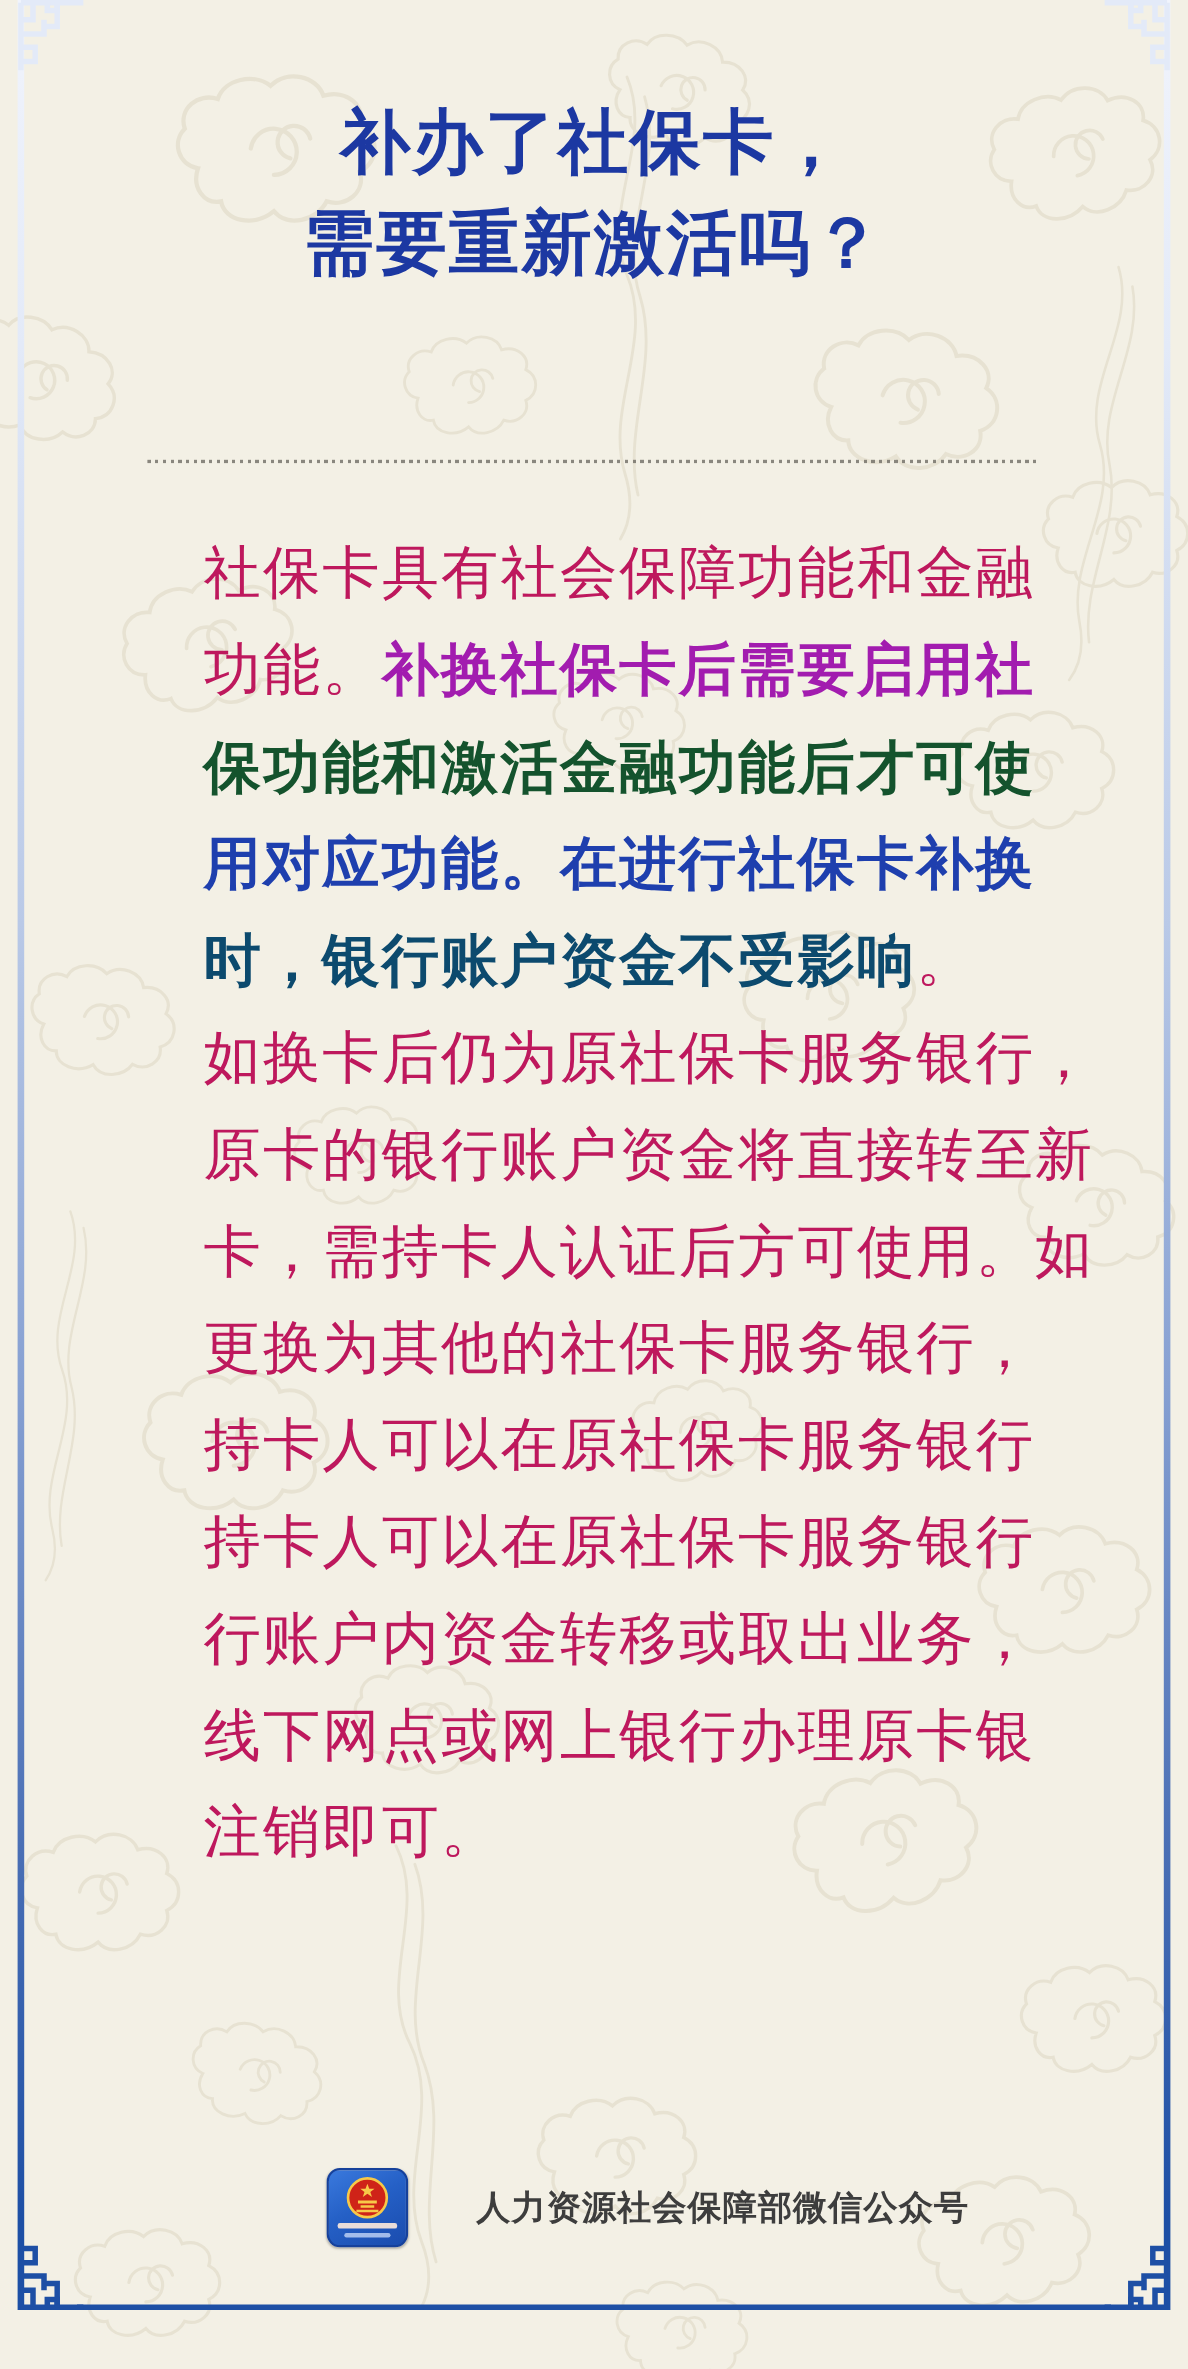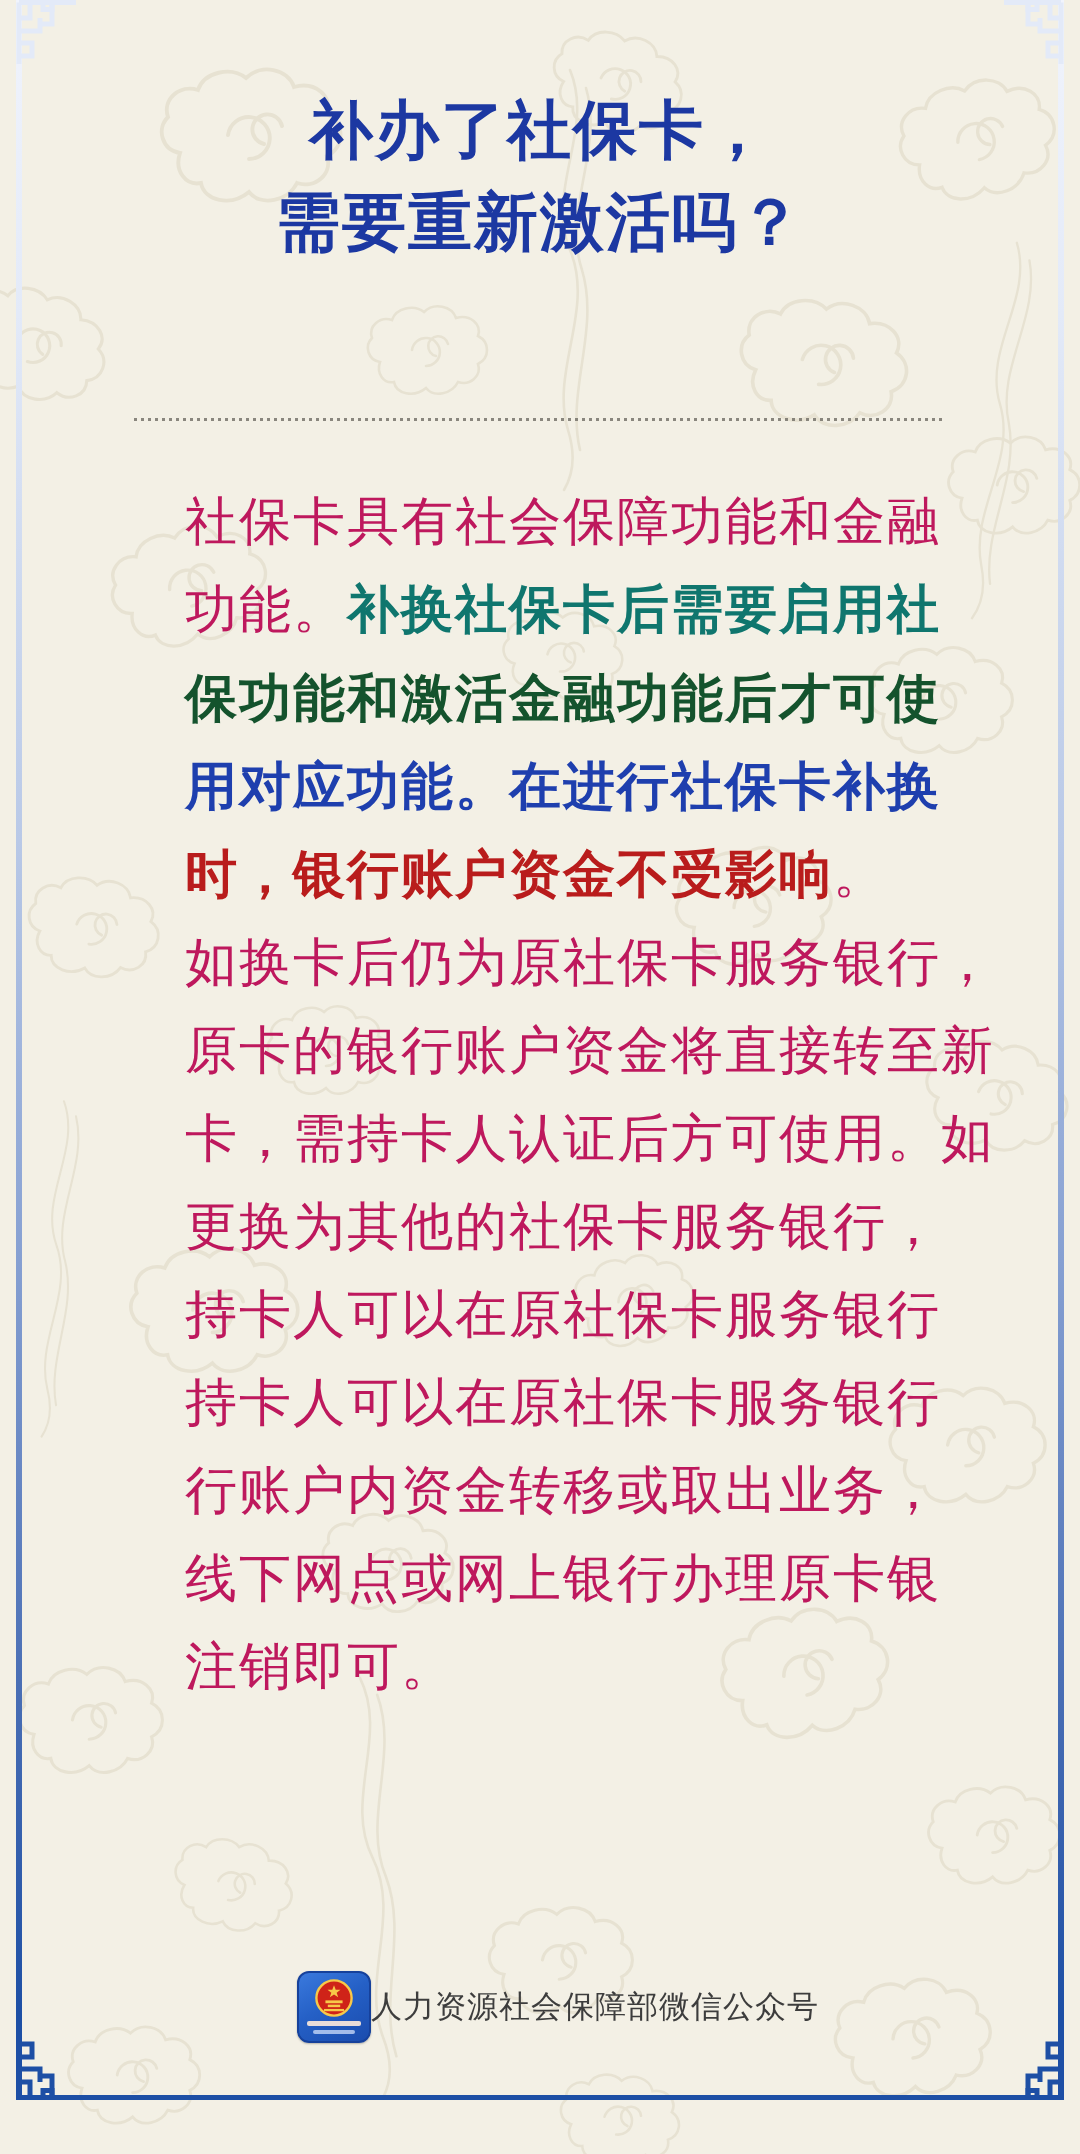--- a/index.html
+++ b/index.html
@@ -53,21 +53,21 @@
     width:74px;height:72px;border-radius:12px;flex:0 0 auto;
     background:linear-gradient(150deg,#3a79dd 0%,#2560c6 45%,#1a4cae 100%);
     border:2px solid #16419b;box-sizing:border-box;
     display:flex;flex-direction:column;align-items:center;
     box-shadow:0 1px 2px rgba(0,0,0,.25);
   }
   .icon-bar1,.icon-bar2{border-radius:2px;}
   .icon-bar1{width:54px;height:5px;background:rgba(255,235,220,.9);margin-top:3px;}
   .icon-bar2{width:42px;height:4px;background:rgba(220,232,255,.7);margin-top:4px;}
   .footer-label{
-    font-size:31px;font-weight:400;color:#3d3d3d;
+    margin-left:62px;font-size:31px;font-weight:700;color:#3d3d3d;
     letter-spacing:1px;white-space:nowrap;
   }
 </style>
 </head>
 <body>
 
 <div class="poster">
 
   <svg class="clouds" width="1080" height="2154" viewBox="0 0 1080 2154" aria-hidden="true">
     <defs>
@@ -166,24 +166,24 @@
 
   <div class="title" style="color: rgb(28, 56, 162);">
     <div>补办了社保卡，</div>
     <div>需要重新激活吗？</div>
   </div>
 
   <div class="divider"></div>
 
   <div class="body">
       <div class="body-line"><span class="seg-plain">社保卡具有社会保障功能和金融</span></div>
-      <div class="body-line"><span class="seg-plain">功能。</span><span class="seg-em" style="color: #0f766e; font-family: Liberation Serif, serif;">补换社保卡后需要启用社</span></div>
+      <div class="body-line"><span class="seg-plain">功能。</span><span class="seg-em" style="color: #a21caf; font-family: Liberation Serif, serif;">补换社保卡后需要启用社</span></div>
       <div class="body-line"><span class="seg-em" style="color: #14532d;">保功能和激活金融功能后才可使</span></div>
       <div class="body-line"><span class="seg-em" style="color: rgb(30, 63, 174);">用对应功能。在进行社保卡补换</span></div>
-      <div class="body-line"><span class="seg-em" style="color: #b91c1c;">时，银行账户资金不受影响</span><span class="seg-plain">。</span></div>
+      <div class="body-line"><span class="seg-em" style="color: #0c4a6e;">时，银行账户资金不受影响</span><span class="seg-plain">。</span></div>
       <div class="body-line"><span class="seg-plain">如换卡后仍为原社保卡服务银行，</span></div>
       <div class="body-line"><span class="seg-plain">原卡的银行账户资金将直接转至新</span></div>
       <div class="body-line"><span class="seg-plain">卡，需持卡人认证后方可使用。如</span></div>
       <div class="body-line"><span class="seg-plain">更换为其他的社保卡服务银行，</span></div>
       <div class="body-line"><span class="seg-plain">持卡人可以在原社保卡服务银行</span></div>
       <div class="body-line"><span class="seg-plain">持卡人可以在原社保卡服务银行</span></div>
       <div class="body-line"><span class="seg-plain">行账户内资金转移或取出业务，</span></div>
       <div class="body-line"><span class="seg-plain">线下网点或网上银行办理原卡银</span></div>
       <div class="body-line"><span class="seg-plain">注销即可。</span></div>
     </div>

